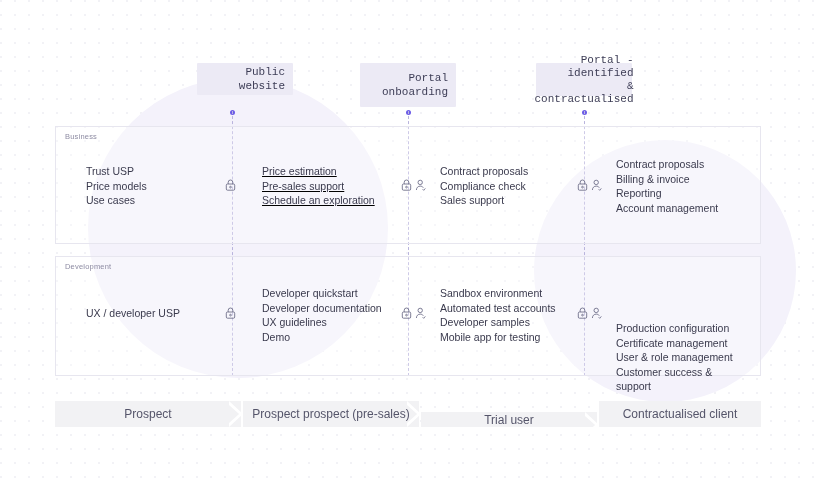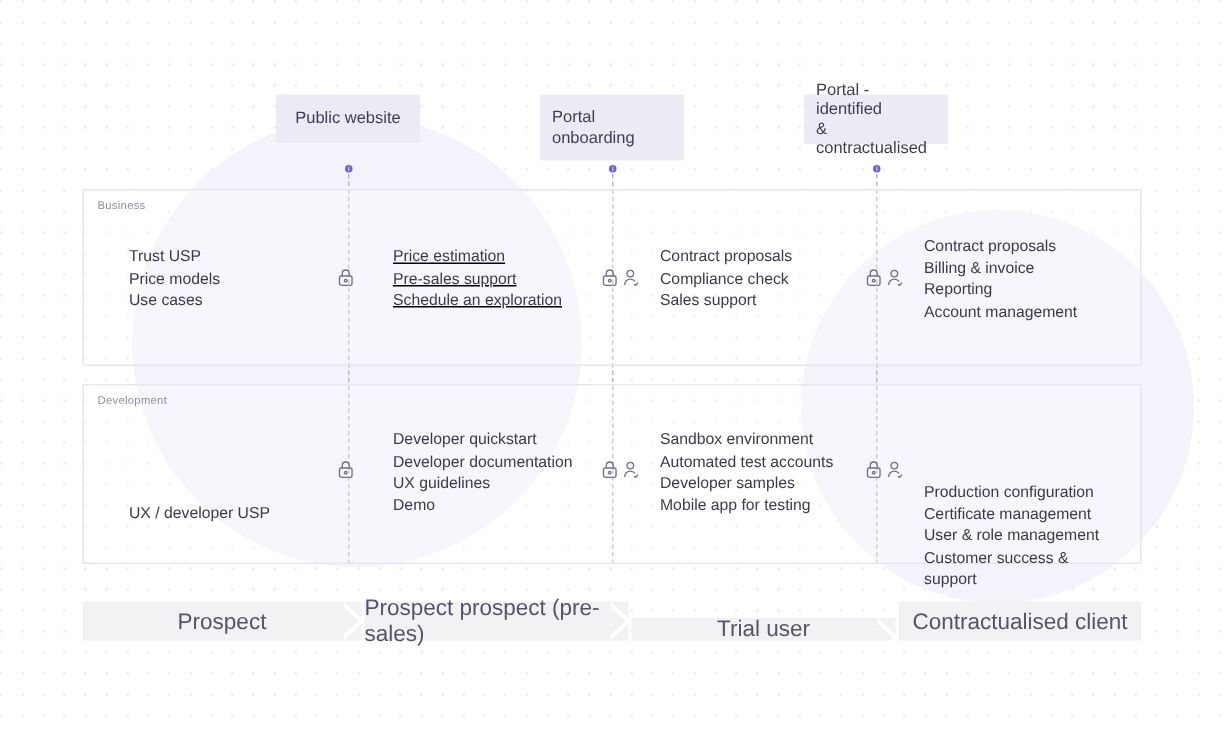--- a/index.html
+++ b/index.html
@@ -45,27 +45,28 @@
     height: 262px;
   }
 
   
   .stage-chip {
     position: absolute;
     background: #eceaf5;
     color: #3d3d56;
     font-size: 11px;
     line-height: 14px;
-    text-align: left;
+    text-align: right;
     display: flex;
     align-items: center;
     justify-content: center;
     padding: 16px 8px;
     box-sizing: border-box;
     border-radius: 1px;
+    font-family: Liberation Mono, monospace;
   }
 
   
   .phase-line {
     position: absolute;
     top: 111px;
     width: 1px;
     height: 265px;
     border-left: 1px dashed #b9b4dd;
     pointer-events: none;
@@ -132,21 +133,21 @@
     left: 55px;
     top: 401px;
     width: 706px;
     height: 26px;
     display: flex;
   }
   .funnel-seg {
     position: relative;
     background: #f2f2f4;
     color: #55556a;
-    font-size: 15px;
+    font-size: 12px;
     display: flex;
     align-items: center;
     justify-content: center;
     box-sizing: border-box;
   }
   .funnel-seg + .funnel-seg { margin-left: 2px; }
   .funnel-seg::after {
     content: "";
     position: absolute;
     right: -2px;
@@ -160,21 +161,21 @@
   .funnel-seg:last-child::after { display: none; }
 </style>
 </head>
 <body>
 
 <div id="canvas">
 
   <div class="blob" id="blob-left"></div>
   <div class="blob" id="blob-right"></div>
 
-  <div class="stage-chip" id="chip-0" style="left:184px; top:63px; width:96px; height:30px;">
+  <div class="stage-chip" id="chip-0" style="left:197px; top:63px; width:96px; height:30px;">
     <span>Public website</span>
   </div>
   <div class="stage-chip" id="chip-1" style="left:360px; top:63px; width:96px; height:44px;">
     <span>Portal onboarding</span>
   </div>
   <div class="stage-chip" id="chip-2" style="left:536px; top:63px; width:96px; height:33px; white-space:pre-line; line-height:13px;">
     <span>Portal - identified
 &amp; contractualised</span>
   </div>
 
@@ -218,21 +219,21 @@
       <li>Billing &amp; invoice</li>
       <li>Reporting</li>
       <li>Account management</li>
     </ul>
   </div>
 
   <div class="lane" id="lane-development">
     <div class="lane-title">Development</div>
   </div>
 
-  <div class="col" style="left:86px; top:306px; width:140px;margin-top:29px;">
+  <div class="col" style="left:86px; top:306px; width:140px;">
     <ul>
       <li>UX / developer USP</li>
     </ul>
   </div>
   <div class="col" style="left:262px; top:286px; width:145px;">
     <ul>
       <li>Developer quickstart</li>
       <li>Developer documentation</li>
       <li>UX guidelines</li>
       <li>Demo</li>

